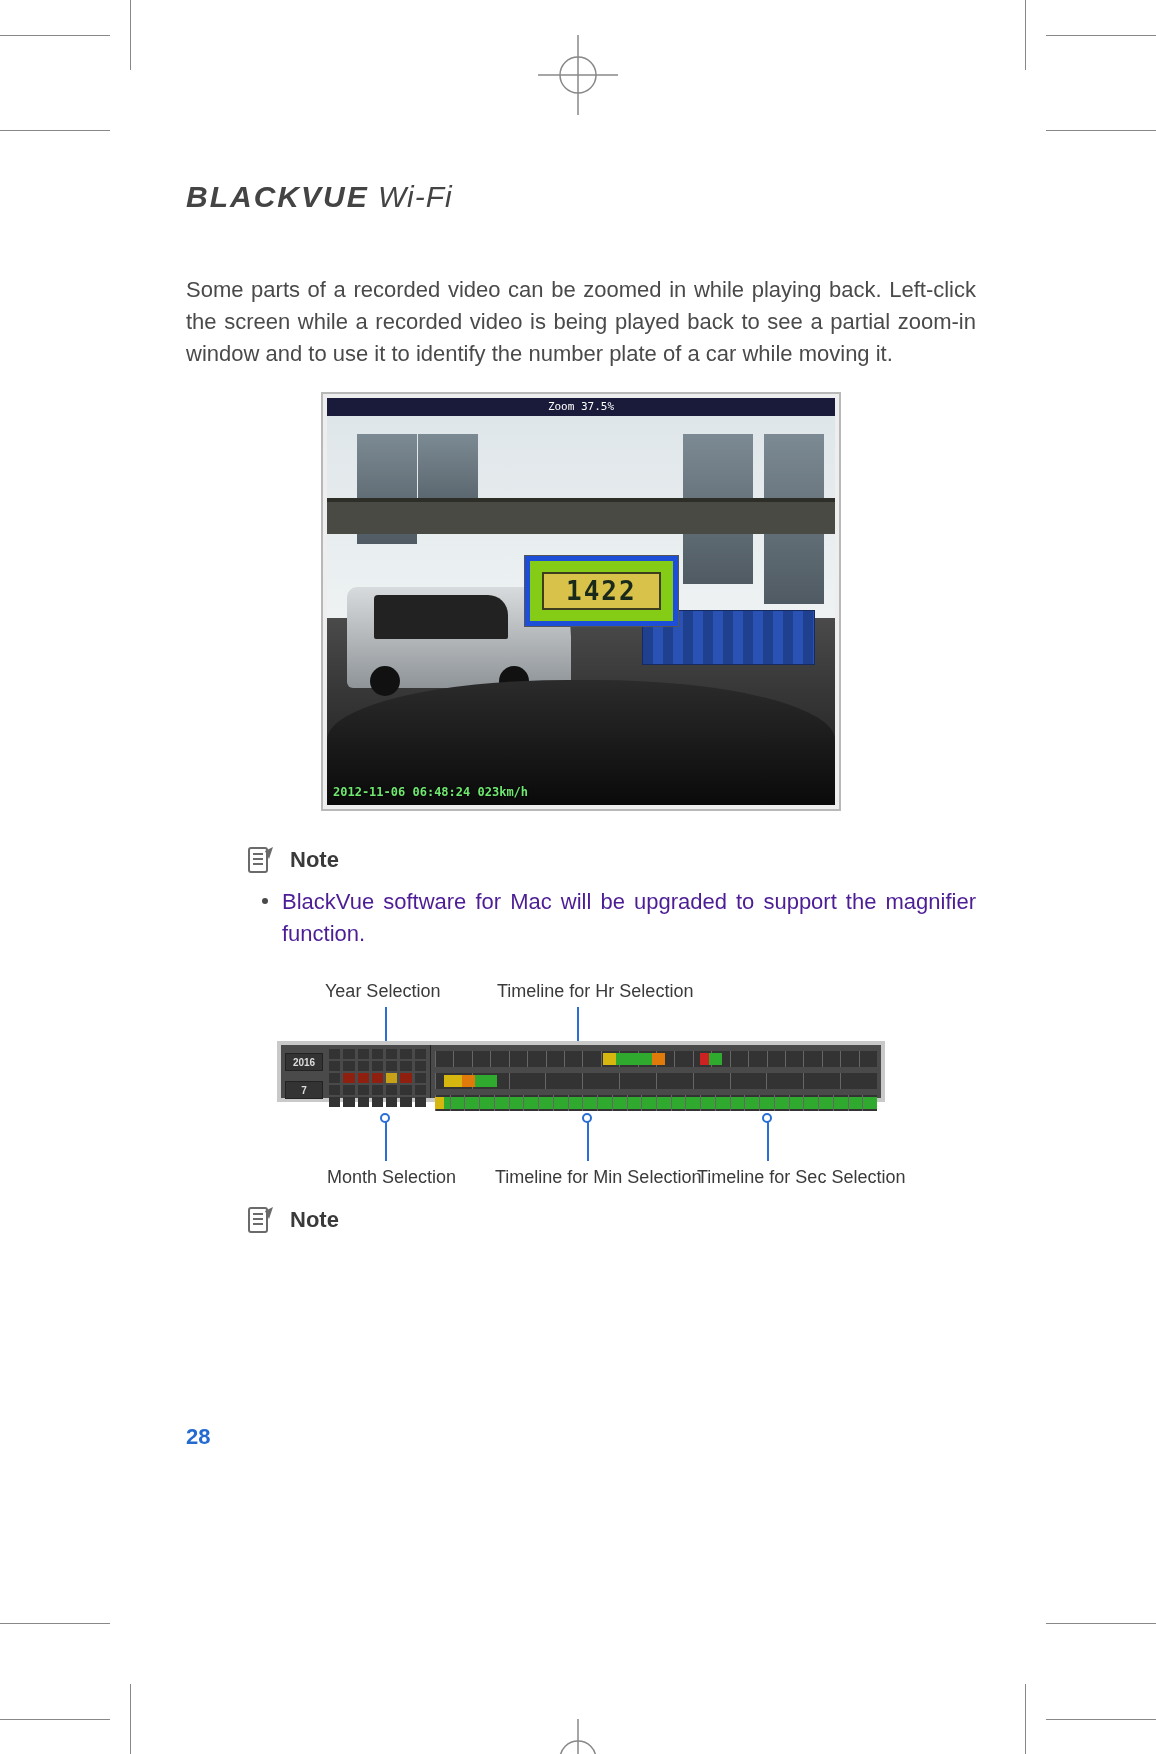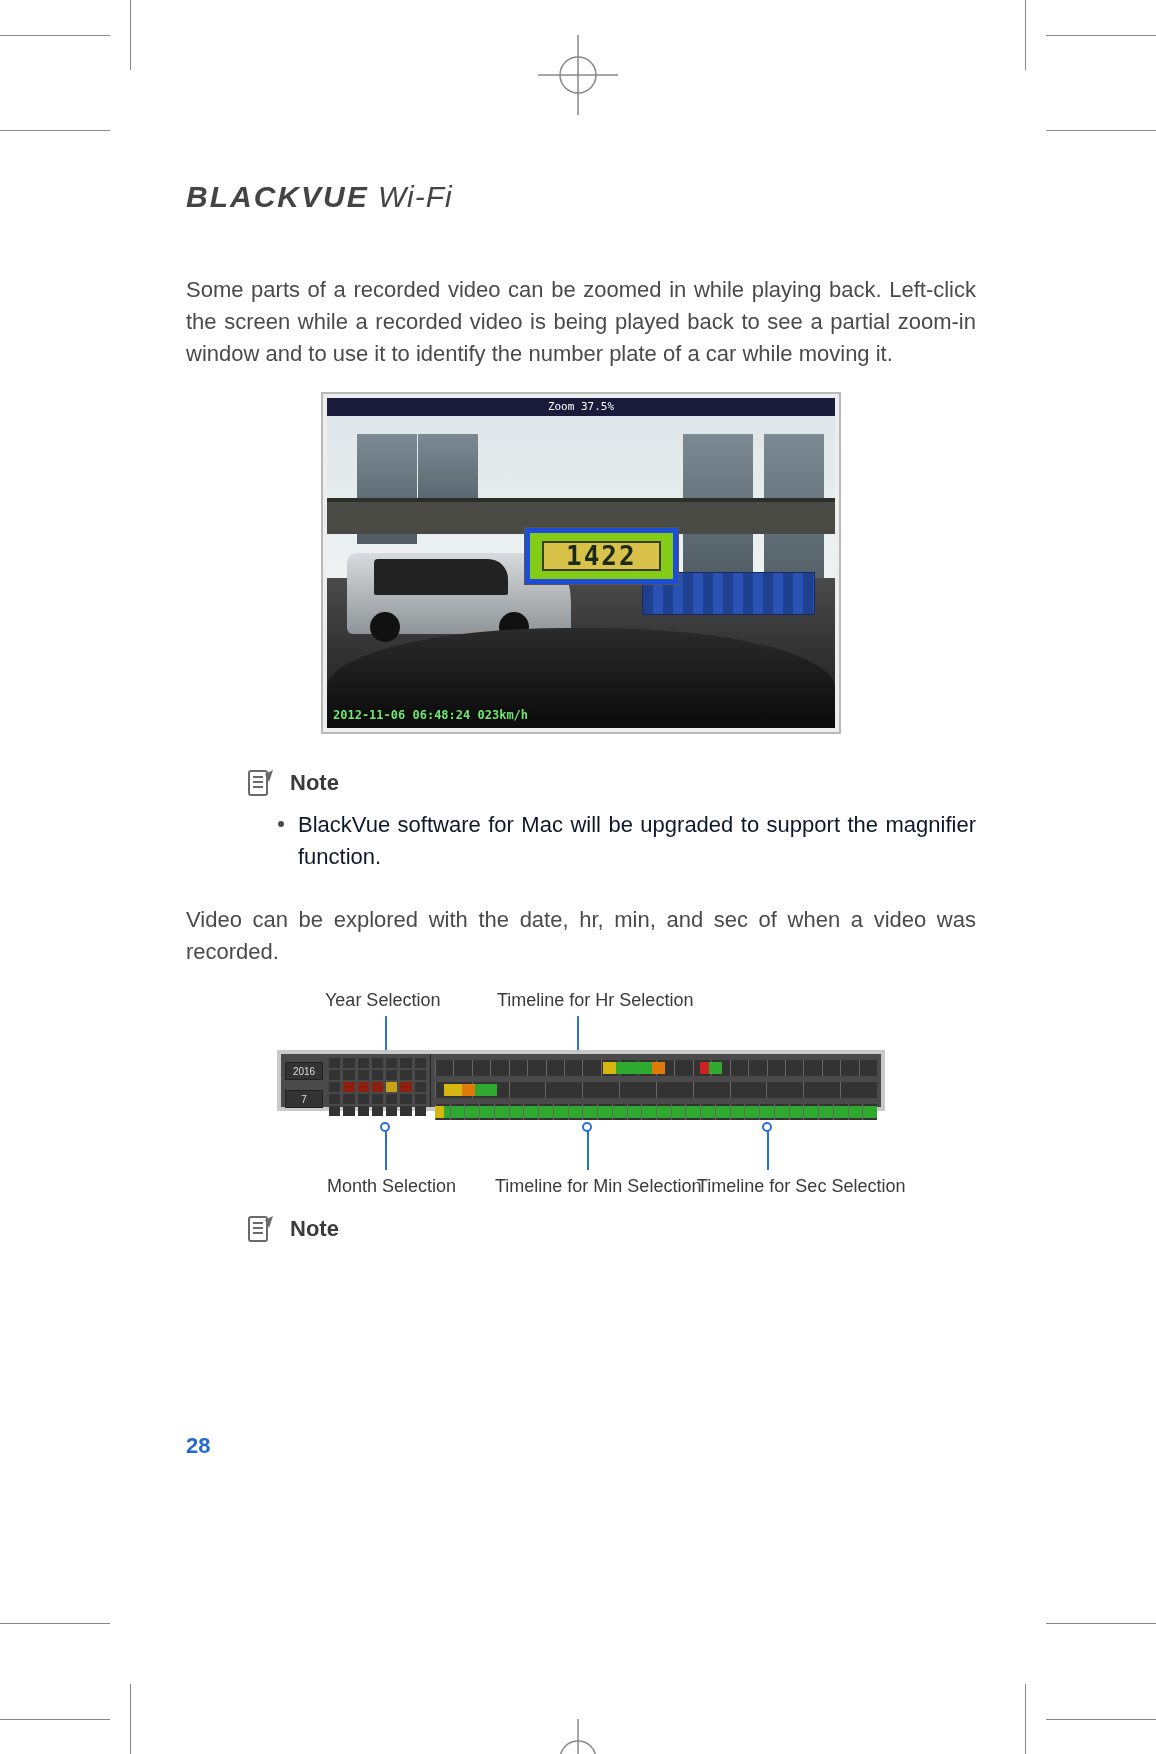--- a/index.html
+++ b/index.html
@@ -78,21 +78,21 @@
   }
 
   .screenshot-frame {
     width: 520px;
     margin: 0 auto 35px auto;
     border: 2px solid #b8b8b8;
     background: #eee;
     padding: 4px;
   }
   .shot {
-    height: 330px;
+    height: 407px;
     position: relative;
     overflow: hidden;
   }
   .shot .titlebar {
     height: 18px;
     background: #1a1a3a;
     color: #fff;
     font-size: 11px;
     text-align: center;
     line-height: 18px;
@@ -141,42 +141,42 @@
     padding-left: 60px;
     margin-bottom: 10px;
   }
   .note-icon svg { display:block; }
   .note-head { font-size: 22px; font-weight: 700; color: #3a3a3a; line-height: 28px; }
   .note-list { list-style: none; padding-left: 96px; margin-bottom: 32px; }
   .note-list li {
     position: relative;
     font-size: 22px;
     line-height: 1.45;
-    color: #0f172a;
+    color: #4c1d95;
     text-align: justify;
     padding-left: 0;
-    margin-left: 16px;
   }
   .note-list li::before {
     content: "";
     position: absolute;
     left: -20px; top: 12px;
     width: 6px; height: 6px;
     background: #4a4a4a;
     border-radius: 50%;
   }
 
   
   .tl-wrap { position:relative; width:608px; margin: 0 auto 32px auto; padding-top: 60px; padding-bottom: 72px; }
   .tl-bar {
     height: 61px;
     border: 4px solid #c9c9c9;
     background: #555;
     position: relative;
     display: flex;
+    font-weight: bold;
   }
   .tl-cal { width: 150px; background:#4a4a4a; border-right:1px solid #222; position:relative; font-size:8px; color:#bbb; }
   .tl-year { position:absolute; left:4px; top:8px; width:38px; height:18px; background:#333; font-size:10px; color:#ddd; display:flex; align-items:center; justify-content:center; border:1px solid #222; }
   .tl-mon  { position:absolute; left:4px; top:36px; width:38px; height:18px; background:#333; font-size:10px; color:#ddd; display:flex; align-items:center; justify-content:center; border:1px solid #222; }
   .tl-grid { position:absolute; left:48px; right:4px; top:4px; bottom:4px; }
   .tl-row  { display:flex; gap:3px; margin-bottom:2px; }
   .tl-cell { flex:1; height:10px; background:#333; }
   .tl-cell.red { background:#8f1f0f; }
   .tl-cell.yell{ background:#c7a219; }
   .tl-lines { flex:1; background:#4a4a4a; position:relative; padding:4px; }
@@ -284,21 +284,20 @@
         <path d="M19 5 L27 1 L23 13 Z" fill="#6a6a6a"></path>
       </svg>
     </span>
     <span class="note-head">Note</span>
   </div>
   <ul class="note-list">
     <li>BlackVue software for Mac will be upgraded to support the magnifier function.</li>
   </ul>
 
 
-  <p class="body-text">Video can be explored with the date, hr, min, and sec of when a video was recorded.</p>
 
   <div class="tl-wrap">
 
     <div class="callout" style="left:48px; top:0;">Year Selection</div>
     <div class="callout" style="left:220px; top:0;">Timeline for Hr Selection</div>
     <div class="callout-line" style="left:108px; top:26px; width:2px; height:36px;"></div>
     <div class="callout-line" style="left:300px; top:26px; width:2px; height:36px;"></div>
     <div class="callout-dot" style="left:103px; top:62px;"></div>
     <div class="callout-dot" style="left:295px; top:62px;"></div>
 

